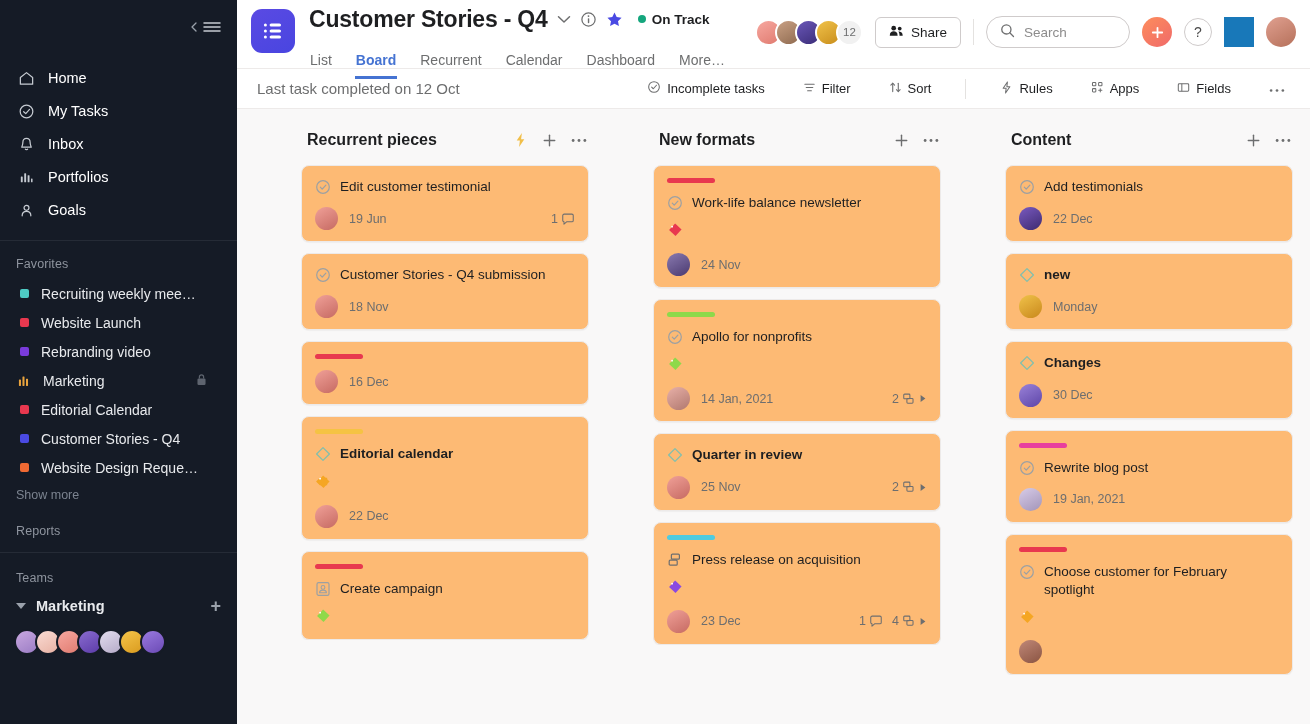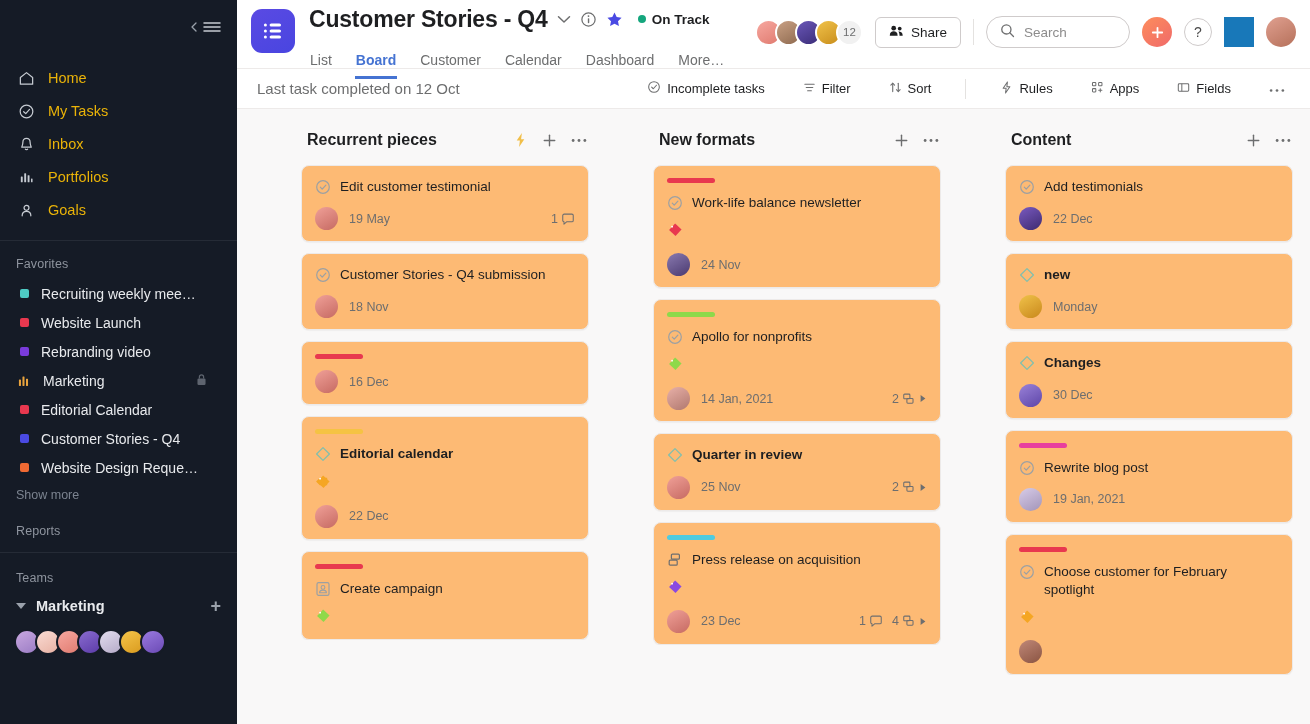--- a/index.html
+++ b/index.html
@@ -25,21 +25,21 @@
     position: absolute; right: 16px; top: 20px;
     display: flex; align-items: center; gap: 3px;
     cursor: pointer;
   }
   .collapse-btn svg { display: block; }
   .sb-nav { padding: 0 0 0 0; }
   .sb-item {
     display: flex; align-items: center; gap: 12px;
     height: 32px;
     padding: 0 16px;
-    color: #eab308;
+    color: #ffffff;
     font-size: 14.5px;
     cursor: pointer;
     margin-bottom: 1px;
   }
   .sb-item .ico { width: 20px; height: 20px; display:flex; align-items:center; justify-content:center; flex:0 0 20px; }
   .sb-sub {
     font-size: 12.5px; color: #7b838f;
     padding: 6px 16px 0 16px;
   }
   .sb-divider { height: 1px; background: #252b36; margin: 14px 0 0 0; }
@@ -352,21 +352,21 @@
               </svg>
           </span>
           <span class="status-pill">
             <span class="status-dot"></span>
             <span>On Track</span>
           </span>
         </div>
         <div class="tabs">
           <div class="tab">List</div>
           <div class="tab active">Board</div>
-          <div class="tab">Customer</div>
+          <div class="tab">Recurrent</div>
           <div class="tab">Calendar</div>
           <div class="tab">Dashboard</div>
           <div class="tab">More…</div>
         </div>
       </div>
 
       <div class="top-right">
         <div class="avatar-stack">
           <span class="av" style="background:linear-gradient(150deg,#f7a8a0,#e07b70)"></span>
           <span class="av" style="background:linear-gradient(150deg,#c9a084,#8f6b50)"></span>
@@ -533,21 +533,21 @@
               <span class="c-ico">
                 <svg width="16" height="16" viewBox="0 0 16 16">
                     <circle cx="8" cy="8" r="6.3" fill="none" stroke="#9ca0a3" stroke-width="1.2"></circle>
                     <path d="M5.3 8.2 L7.2 10.1 L10.9 6.1" fill="none" stroke="#9ca0a3" stroke-width="1.2" stroke-linecap="round" stroke-linejoin="round"></path>
                   </svg>
               </span>
               <span class="card-title">Edit customer testimonial</span>
             </div>
             <div class="card-foot">
               <span class="c-av" style="background:linear-gradient(150deg,#f0a098,#c66a62)"></span>
-              <span class="c-date">19 May</span>
+              <span class="c-date">19 Jun</span>
               <span class="c-meta">
                 <span>
                   <em style="font-style:normal">1</em>
                   <svg width="14" height="14" viewBox="0 0 16 16">
                       <path d="M2 4 A1.6 1.6 0 0 1 3.6 2.4 H12.4 A1.6 1.6 0 0 1 14 4 V9.6 A1.6 1.6 0 0 1 12.4 11.2 H6.4 L3.4 13.8 V11.2 A1.6 1.6 0 0 1 2 9.6 Z" fill="none" stroke="#6d6e6f" stroke-width="1.2" stroke-linejoin="round"></path>
                     </svg>
                 </span>
               </span>
             </div>
           </div>

